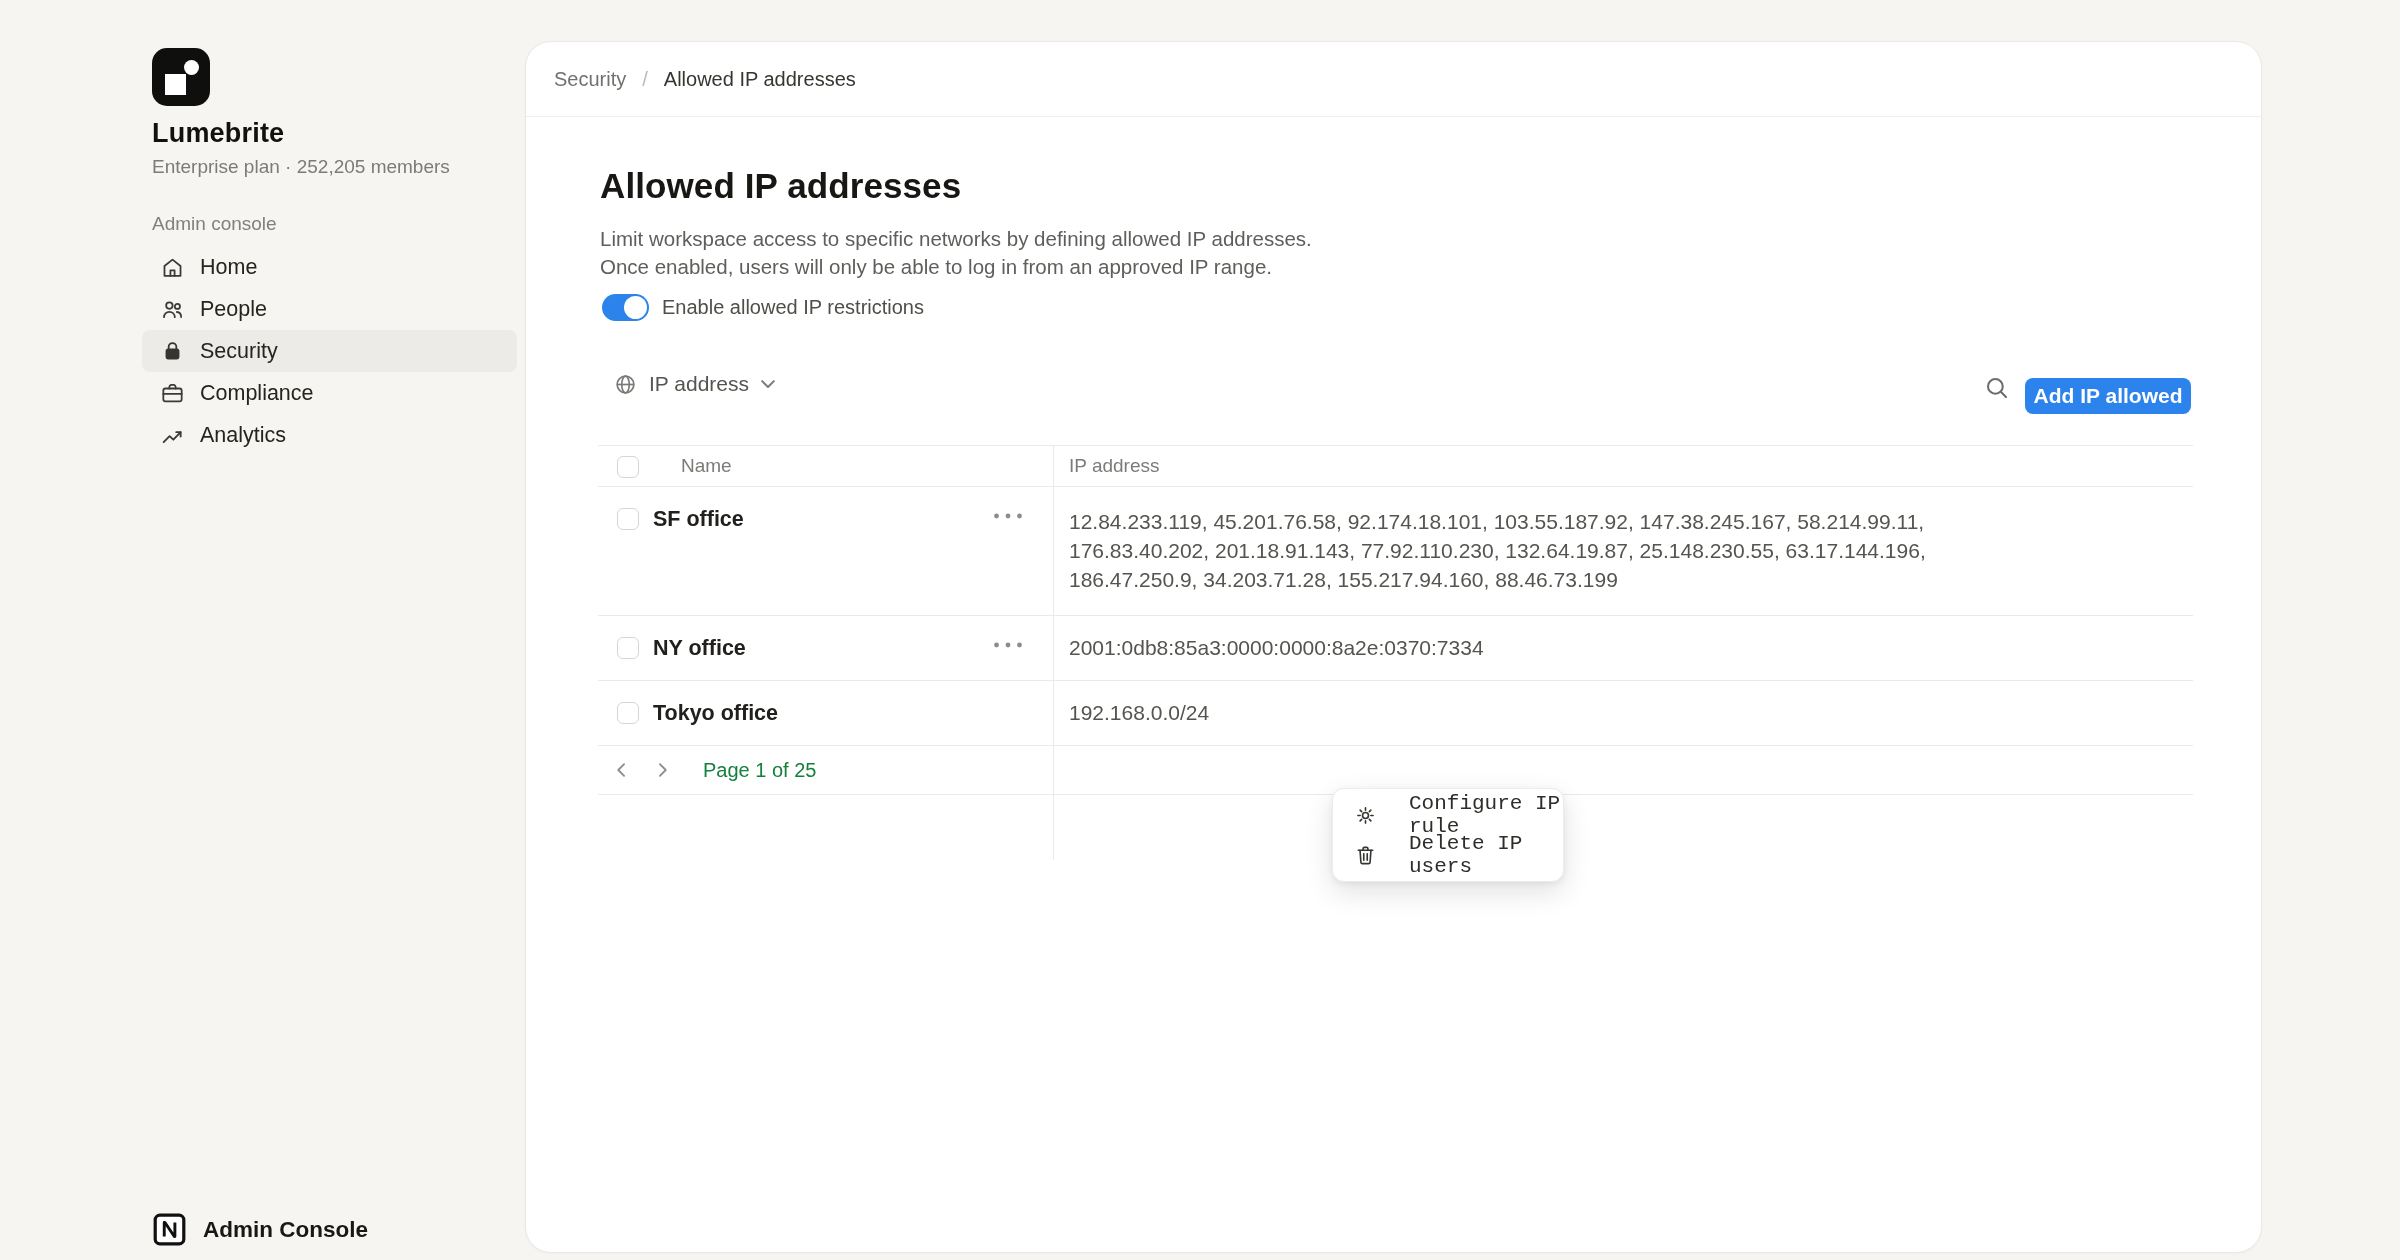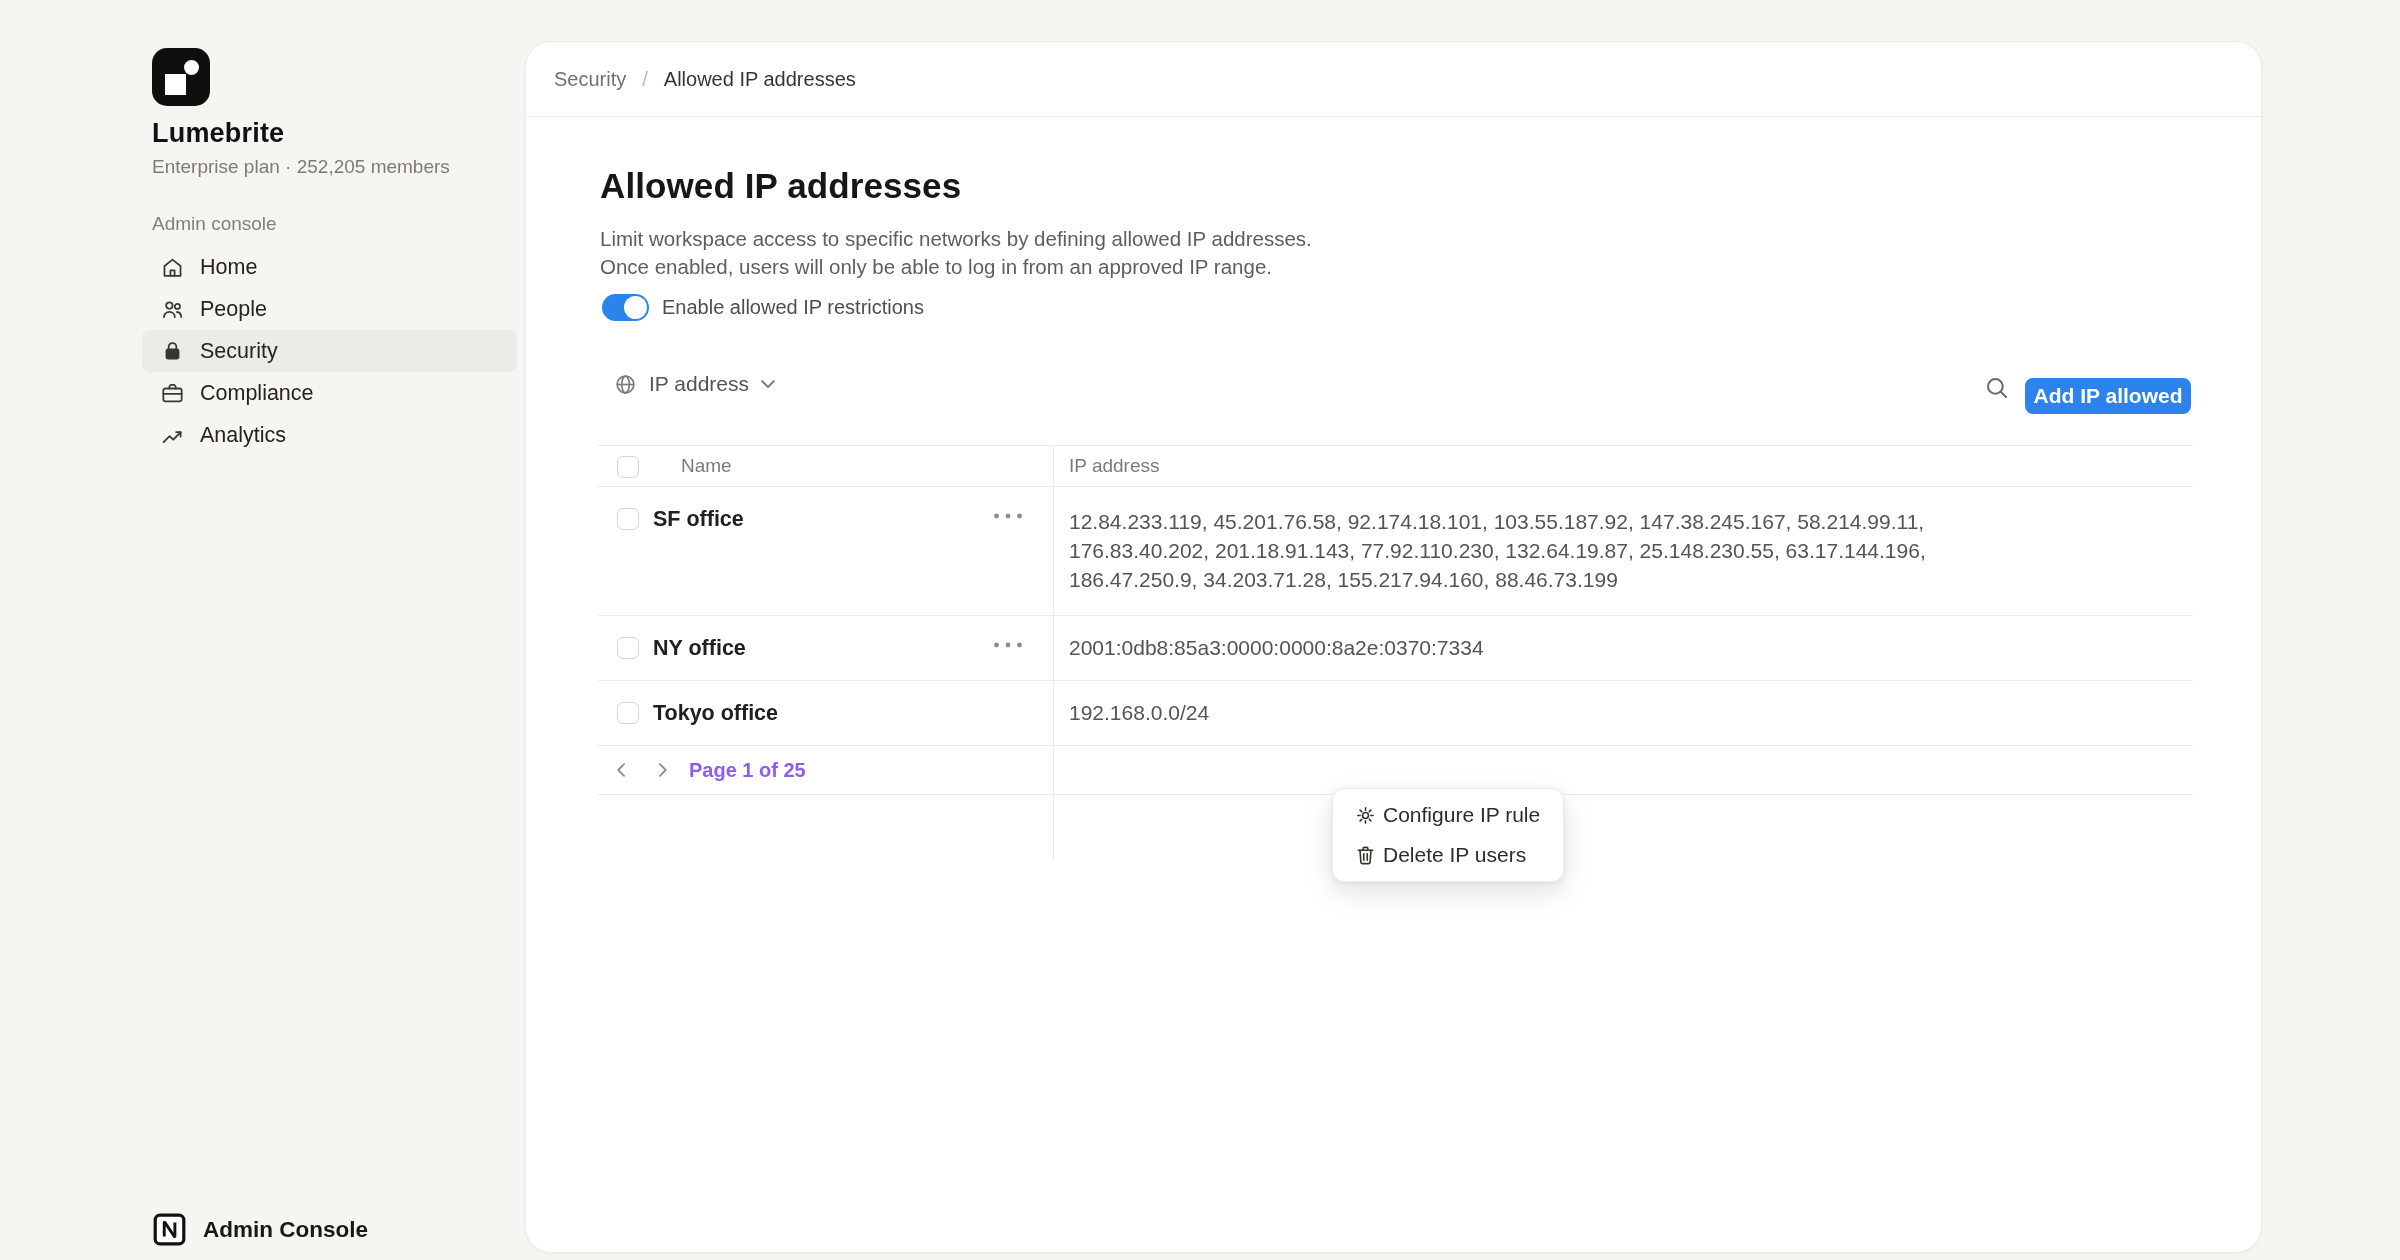--- a/index.html
+++ b/index.html
@@ -63,27 +63,27 @@
   .trow:not(.header) .cell-check { padding-top:21px; }
   .checkbox { width:22px; height:22px; border:1.5px solid #d8d6d2; border-radius:6px; background:#fff; cursor:pointer; }
   .cell-name { flex:1 1 auto; padding-top:20px; font-size:21.5px; font-weight:600; color:#21201c; }
   .trow.header .cell-name { padding-top:9px; font-size:19px; font-weight:400; color:#7d7b77;margin-left:28px; }
   .cell-dots { width:60px; padding-top:26px; cursor:pointer; }
   .cell-ip { width:1140px; padding:20px 0 0 16px; font-size:21px; color:#56544f; }
   .trow.header .cell-ip { padding-top:9px; font-size:19px; color:#7d7b77; }
   .ip-multiline { max-width:890px; line-height:29px; }
   .pager { display:flex; align-items:center; height:49px; border-bottom:1px solid #eceae7; padding-left:7px; gap:6px; }
   .pg-chev { width:34px; height:34px; display:flex; align-items:center; justify-content:center; cursor:pointer; }
-  .pg-label { font-size:20px; font-weight:700; color:#8b5cf6; margin-left:4px; }
+  .pg-label { font-size:20px; font-weight:400; color:#15803d; margin-left:18px; }
 
   
   .menu { position:absolute; left:806px; top:746px; width:232px; background:#fff; border:1px solid #eeecea;
           border-radius:12px; box-shadow:0 10px 28px rgba(15,15,15,.12), 0 2px 6px rgba(15,15,15,.06);
           padding:6px 0; z-index:10; }
-  .menu-item { display:flex; align-items:center; height:40px; padding-left:21px; gap:6px; cursor:pointer; }
+  .menu-item { display:flex; align-items:center; height:40px; padding-left:21px; gap:32px; cursor:pointer;font-family:Liberation Mono, monospace; }
   .menu-label { font-size:21px; color:#2f2d29; }
 
   svg { display:block; }
 </style>
 </head>
 <body>
 
 <div class="sidebar">
   <div class="ws-logo">
     <div class="sq"></div>

